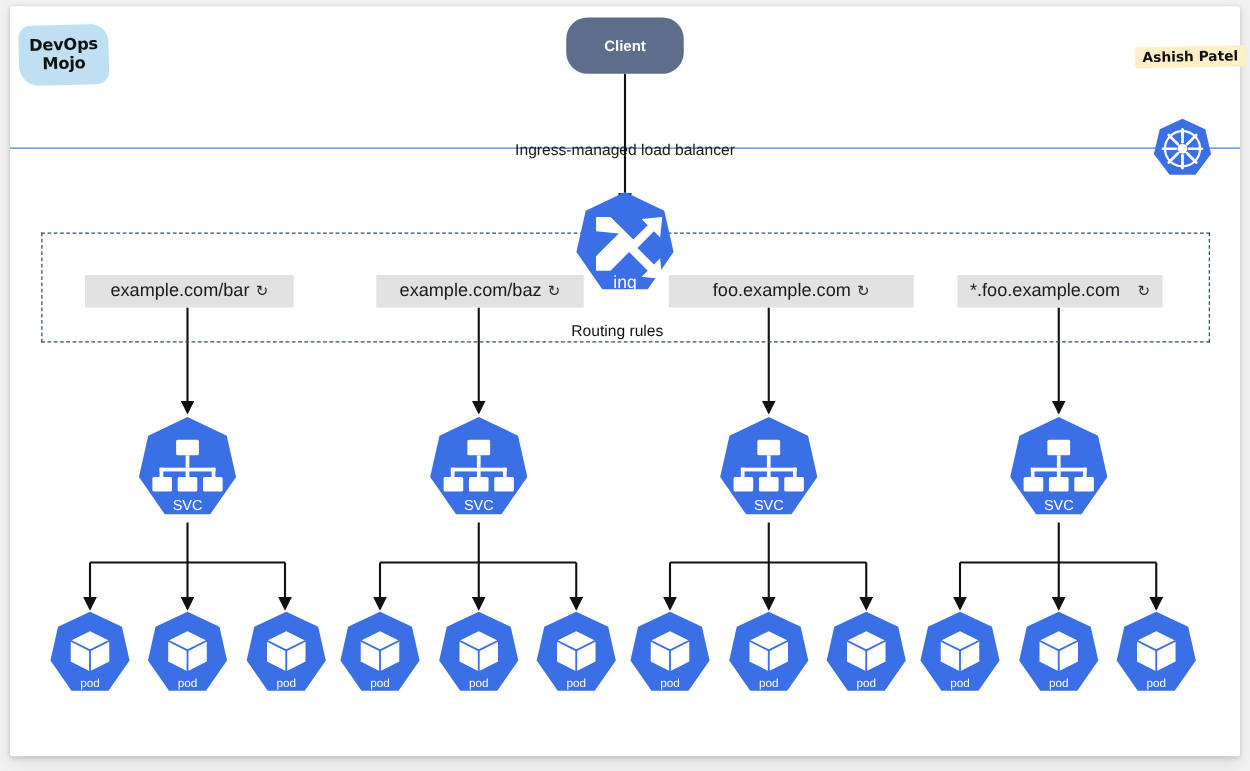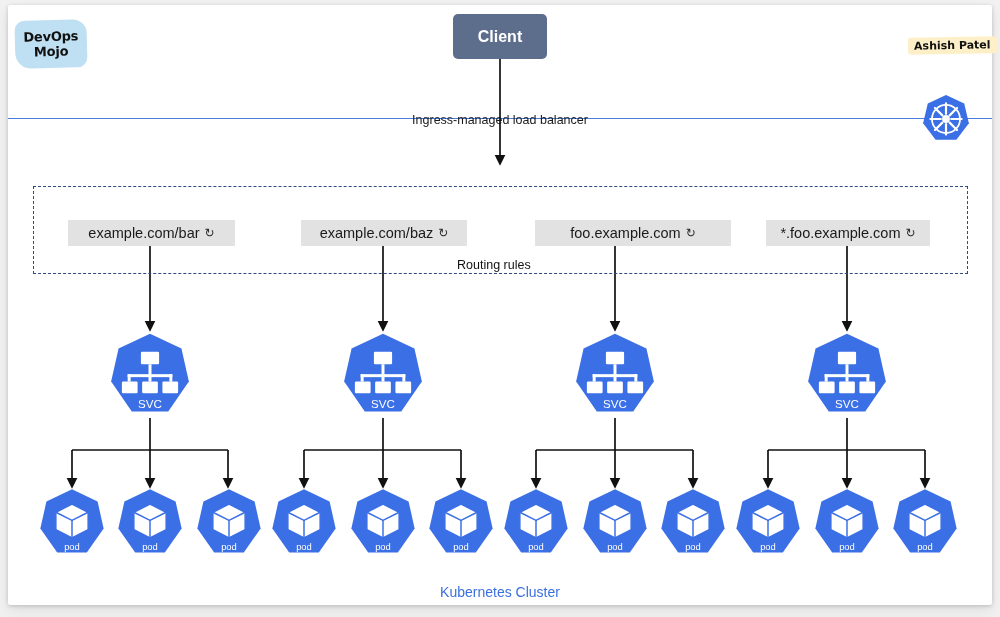--- a/index.html
+++ b/index.html
@@ -82,26 +82,26 @@
     height: 52px;
   }
   
   #client-box {
     position: absolute;
     left: 453px;
     top: 14px;
     width: 94px;
     height: 45px;
     background: #5d6e8c;
-    border-radius: 5px;
+    border-radius: 17px;
     display: flex;
     align-items: center;
     justify-content: center;
     color: #ffffff;
-    font-size: 16px;
+    font-size: 12px;
     font-weight: bold;
   }
   #lb-label {
     position: absolute;
     left: 390px;
     top: 74px;
     width: 220px;
     text-align: center;
     font-size: 12.5px;
     color: #1a1a1a;
@@ -272,26 +272,35 @@
         <span class="refresh-glyph">↻</span>
       </div>
       <div class="rule-chip" style="left: 301px; width: 166px; justify-content: center;">
         <span>example.com/baz</span>
         <span class="refresh-glyph">↻</span>
       </div>
       <div class="rule-chip" style="left: 535px; width: 196px;">
         <span>foo.example.com</span>
         <span class="refresh-glyph">↻</span>
       </div>
-      <div class="rule-chip" style="left: 766px; width: 164px;">
+      <div class="rule-chip" style="left: 766px; width: 164px; justify-content: space-between;">
         <span>*.foo.example.com</span>
         <span class="refresh-glyph">↻</span>
       </div>
     </div>
 
+  <div id="ingress-node">
+    <svg viewBox="0 0 100 104" width="84" height="86" aria-hidden="true">
+      <polygon points="50,2 88,20 97,60 72,96 28,96 3,60 12,20" fill="#3B6FE5"></polygon>
+      <g fill="#ffffff">
+        <path d="M22,26 L36,26 L58,48 L72,34 L66,28 L86,26 L84,46 L78,40 L62,56 L78,72 L84,66 L86,86 L66,84 L72,78 L54,60 L36,78 L22,78 L22,64 L44,42 L22,40 Z"></path>
+      </g>
+      <text x="50" y="95" text-anchor="middle" font-family="Liberation Sans, sans-serif" font-size="17" fill="#ffffff">ing</text>
+    </svg>
+  </div>
 
   <div id="service-nodes">
       <div class="hex-node" style="left: 107px; top: 332px;">
   <svg viewBox="0 0 100 104" width="86" height="86">
     <polygon points="50,2 88,20 97,60 72,96 28,96 3,60 12,20" fill="#3B6FE5"></polygon>
     <g fill="#ffffff">
       <rect x="39" y="24" width="22" height="15" rx="1.5"></rect>
       <rect x="48.2" y="39" width="3.6" height="12"></rect>
       <rect x="23" y="51" width="54" height="3.6"></rect>
       <rect x="23" y="51" width="3.6" height="9"></rect>
@@ -509,14 +518,13 @@
     </g>
     <g stroke="#3B6FE5" stroke-width="2.2" fill="none" stroke-linejoin="round">
       <polyline points="26,36 50,48 74,36"></polyline>
       <line x1="50" y1="48" x2="50" y2="74"></line>
     </g>
     <text x="50" y="92" text-anchor="middle" font-family="Liberation Sans, sans-serif" font-size="14" fill="#ffffff">pod</text>
   </svg>
       </div>
     </div>
 
-  <div id="cluster-caption">Kubernetes Cluster</div>
 </div>
 
 </body></html>

